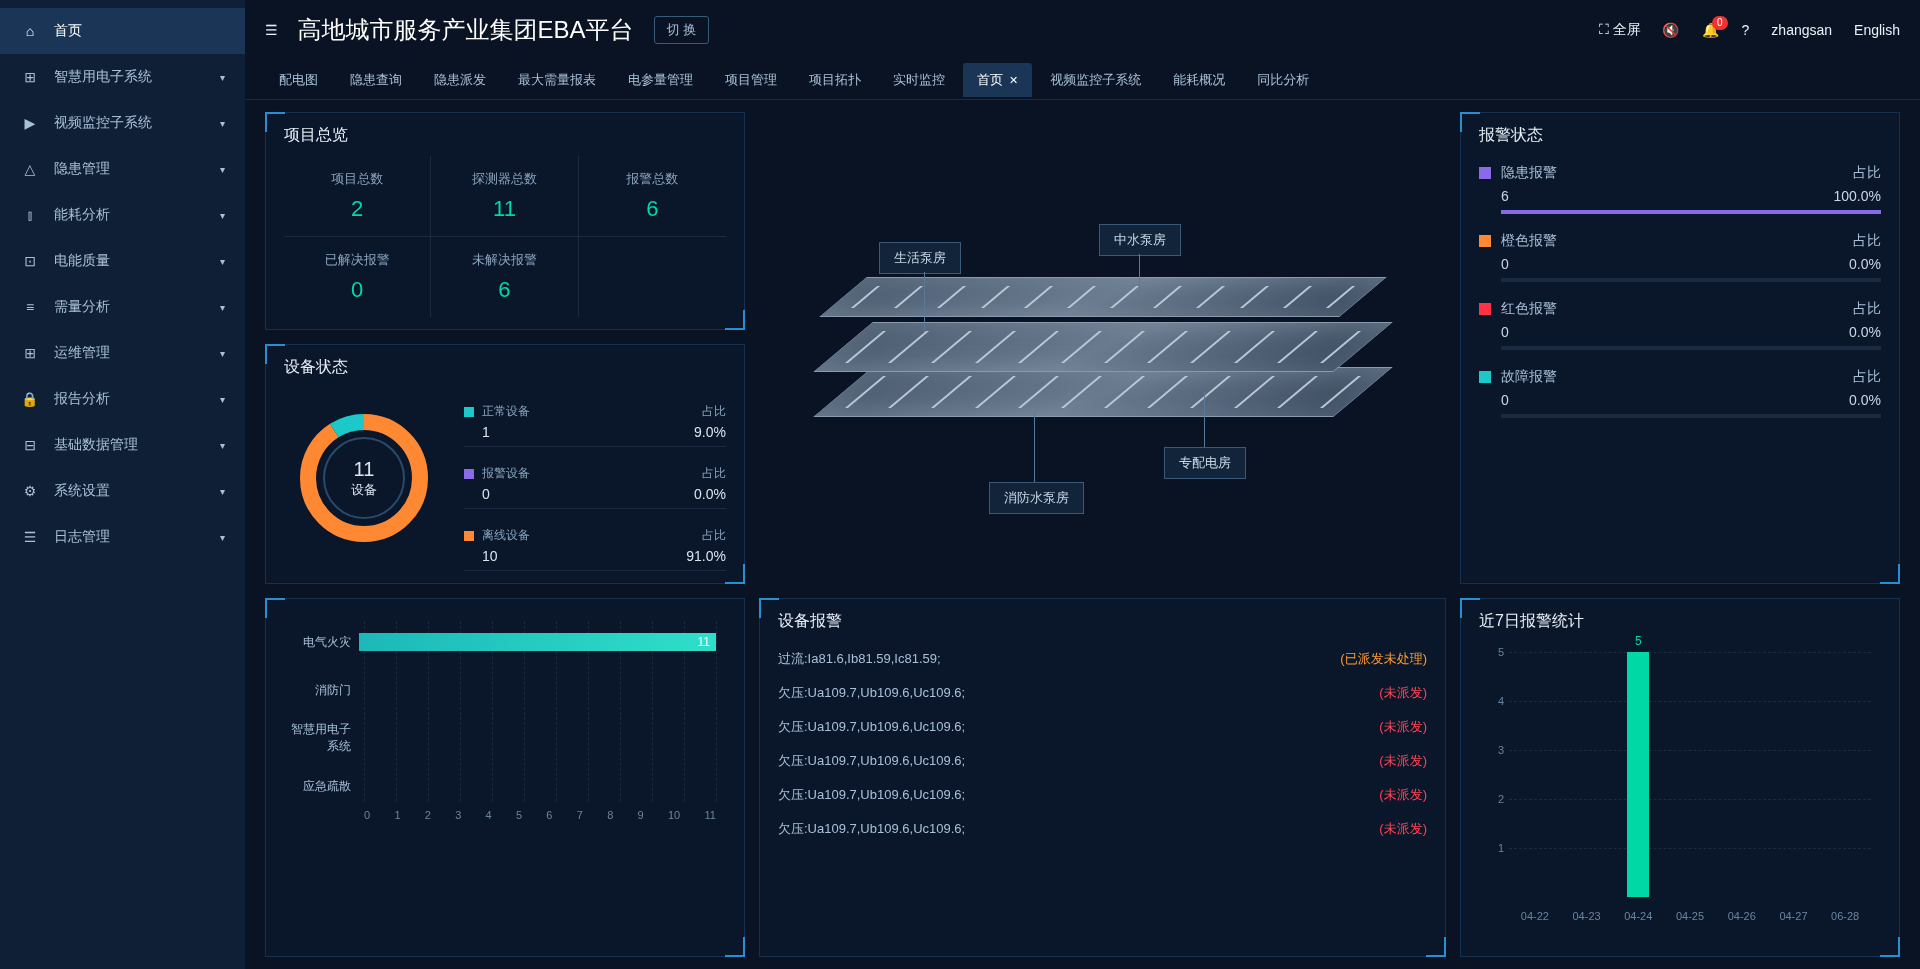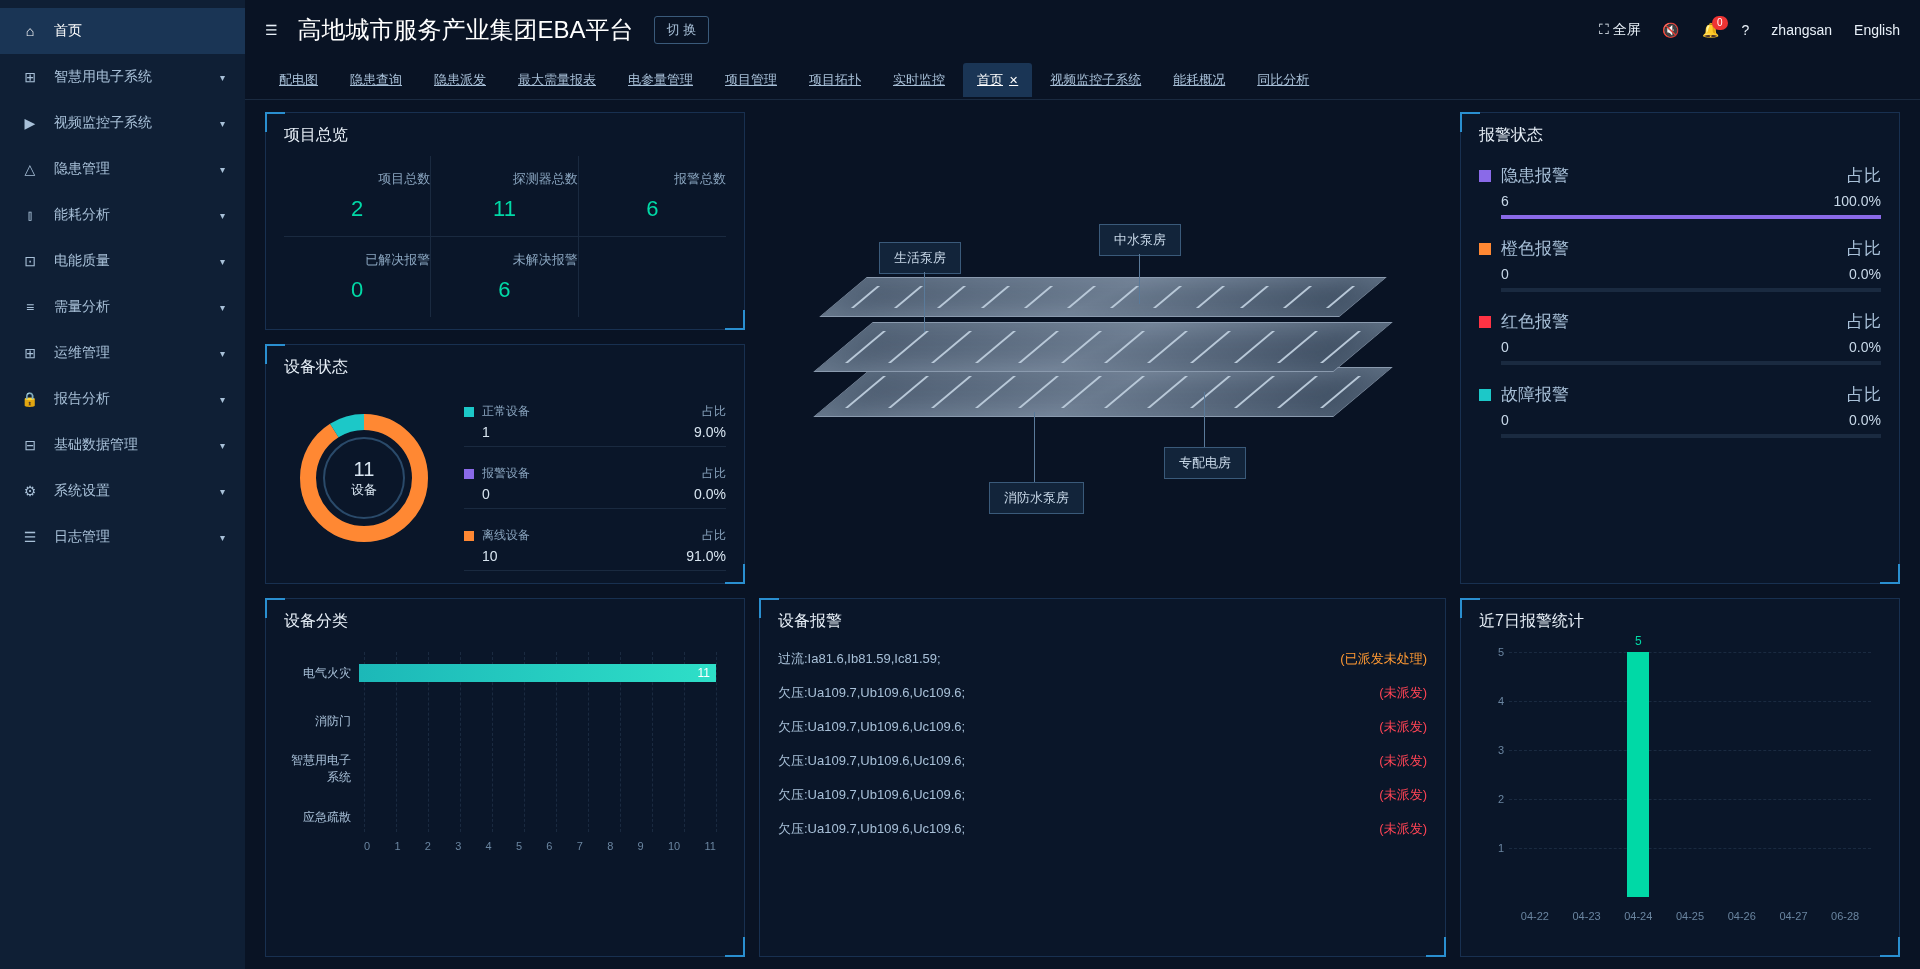--- a/index.html
+++ b/index.html
@@ -30,41 +30,41 @@
 .header .ham { margin-right: 20px; cursor: pointer; }
 .header .title { font-size: 24px; font-weight: 500; color: #fff; }
 .header .switch-btn { margin-left: 20px; border: 1px solid #3a5a7a; padding: 4px 12px; border-radius: 3px; font-size: 13px; color: #a8c0d8; cursor: pointer; }
 .header .right { margin-left: auto; display: flex; align-items: center; gap: 22px; }
 .header .right span { cursor: pointer; }
 .bell-wrap { position: relative; }
 .badge { position: absolute; top: -6px; right: -8px; background: #e33; color: #fff; border-radius: 8px; font-size: 10px; padding: 0 5px; line-height: 14px; }
 
 
 .tabs { height: 40px; display: flex; align-items: center; padding: 0 20px; gap: 4px; border-bottom: 1px solid #1a2a40; }
-.tab { padding: 8px 14px; font-size: 13px; color: #a8c0d8; cursor: pointer; border-radius: 3px 3px 0 0; text-decoration: underline; }
+.tab { padding: 8px 14px; font-size: 13px; color: #a8c0d8; cursor: pointer; border-radius: 3px 3px 0 0; }
 .tab.active { background: #1a3555; color: #fff; }
 .tab .x { margin-left: 6px; font-size: 11px; }
 
 
 .content { flex: 1; padding: 12px 20px; display: grid; grid-template-columns: 480px 1fr 440px; grid-template-rows: auto auto 1fr; gap: 14px; }
 
 
 .panel { border: 1px solid #183050; background: rgba(12, 25, 45, 0.6); position: relative; padding: 12px 18px; }
 .panel::before, .panel::after { content: ""; position: absolute; width: 18px; height: 18px; border: 2px solid #2a8fd0; }
 .panel::before { top: -1px; left: -1px; border-right: none; border-bottom: none; }
 .panel::after { bottom: -1px; right: -1px; border-left: none; border-top: none; }
 .panel-title { color: #e8f0f8; font-size: 16px; margin-bottom: 10px; }
 
 
 .proj-overview { grid-column: 1; grid-row: 1; }
 .stats-grid { display: grid; grid-template-columns: repeat(3, 1fr); }
 .stat-cell { text-align: center; padding: 14px 0; border-right: 1px solid #1a2a40; border-bottom: 1px solid #1a2a40; }
 .stat-cell:nth-child(3n) { border-right: none; }
 .stat-cell:nth-child(n+4) { border-bottom: none; }
-.stat-label { font-size: 13px; color: #8aa5bf; margin-bottom: 8px; text-align: right; }
+.stat-label { font-size: 13px; color: #8aa5bf; margin-bottom: 8px; }
 .stat-value { font-size: 22px; color: #00d9a6; font-weight: 500; }
 
 
 .dev-status { grid-column: 1; grid-row: 2; display: flex; gap: 20px; }
 .donut-wrap { width: 160px; display: flex; align-items: center; justify-content: center; }
 .donut { position: relative; width: 140px; height: 140px; }
 .donut-center { position: absolute; top: 50%; left: 50%; transform: translate(-50%, -50%); text-align: center; color: #d8e5f0; }
 .donut-center .n { font-size: 20px; }
 .donut-center .t { font-size: 13px; }
 .dstat-list { flex: 1; }
@@ -102,21 +102,21 @@
 .dev-alarm { grid-column: 2; grid-row: 3; }
 .alarm-row { display: flex; padding: 8px 0; font-size: 13px; }
 .alarm-row .msg { color: #a8c0d8; }
 .alarm-row .status { margin-left: auto; }
 .status-orange { color: #ff9933; }
 .status-red { color: #ff4455; }
 
 
 .alarm-status { grid-column: 3; grid-row: 1 / 3; }
 .astat-row { margin: 18px 0; }
-.astat-hd { display: flex; align-items: center; font-size: 17px; color: #a8c0d8; }
+.astat-hd { display: flex; align-items: center; font-size: 14px; color: #a8c0d8; }
 .astat-hd .sq { width: 12px; height: 12px; margin-right: 10px; }
 .astat-hd .pct-label { margin-left: auto; }
 .astat-bd { display: flex; font-size: 14px; color: #c8d8e8; margin-top: 6px; padding-left: 22px; }
 .astat-bd .pct { margin-left: auto; }
 .astat-bar { height: 4px; background: #1a2a40; margin-top: 6px; margin-left: 22px; }
 .astat-bar .fill { height: 100%; }
 
 
 .week-chart { grid-column: 3; grid-row: 3; }
 .bar-chart { height: 280px; position: relative; padding-left: 30px; padding-bottom: 25px; }
@@ -304,21 +304,20 @@
               </div>
               <div class="dstat-bd">
                 <span>10</span>
                 <span class="pct">91.0%</span>
               </div>
             </div>
           </div>
       </div>
 
       <div class="panel dev-cat">
-        <div class="panel-title">设备分类</div>
         <div class="hbar-chart" id="hbar-chart">
             <div class="hbar-ygrid">
               <div class="vline" style="left:0%"></div>
               <div class="vline" style="left:9.090909090909092%"></div>
               <div class="vline" style="left:18.181818181818183%"></div>
               <div class="vline" style="left:27.27272727272727%"></div>
               <div class="vline" style="left:36.36363636363637%"></div>
               <div class="vline" style="left:45.45454545454545%"></div>
               <div class="vline" style="left:54.54545454545454%"></div>
               <div class="vline" style="left:63.63636363636363%"></div>

